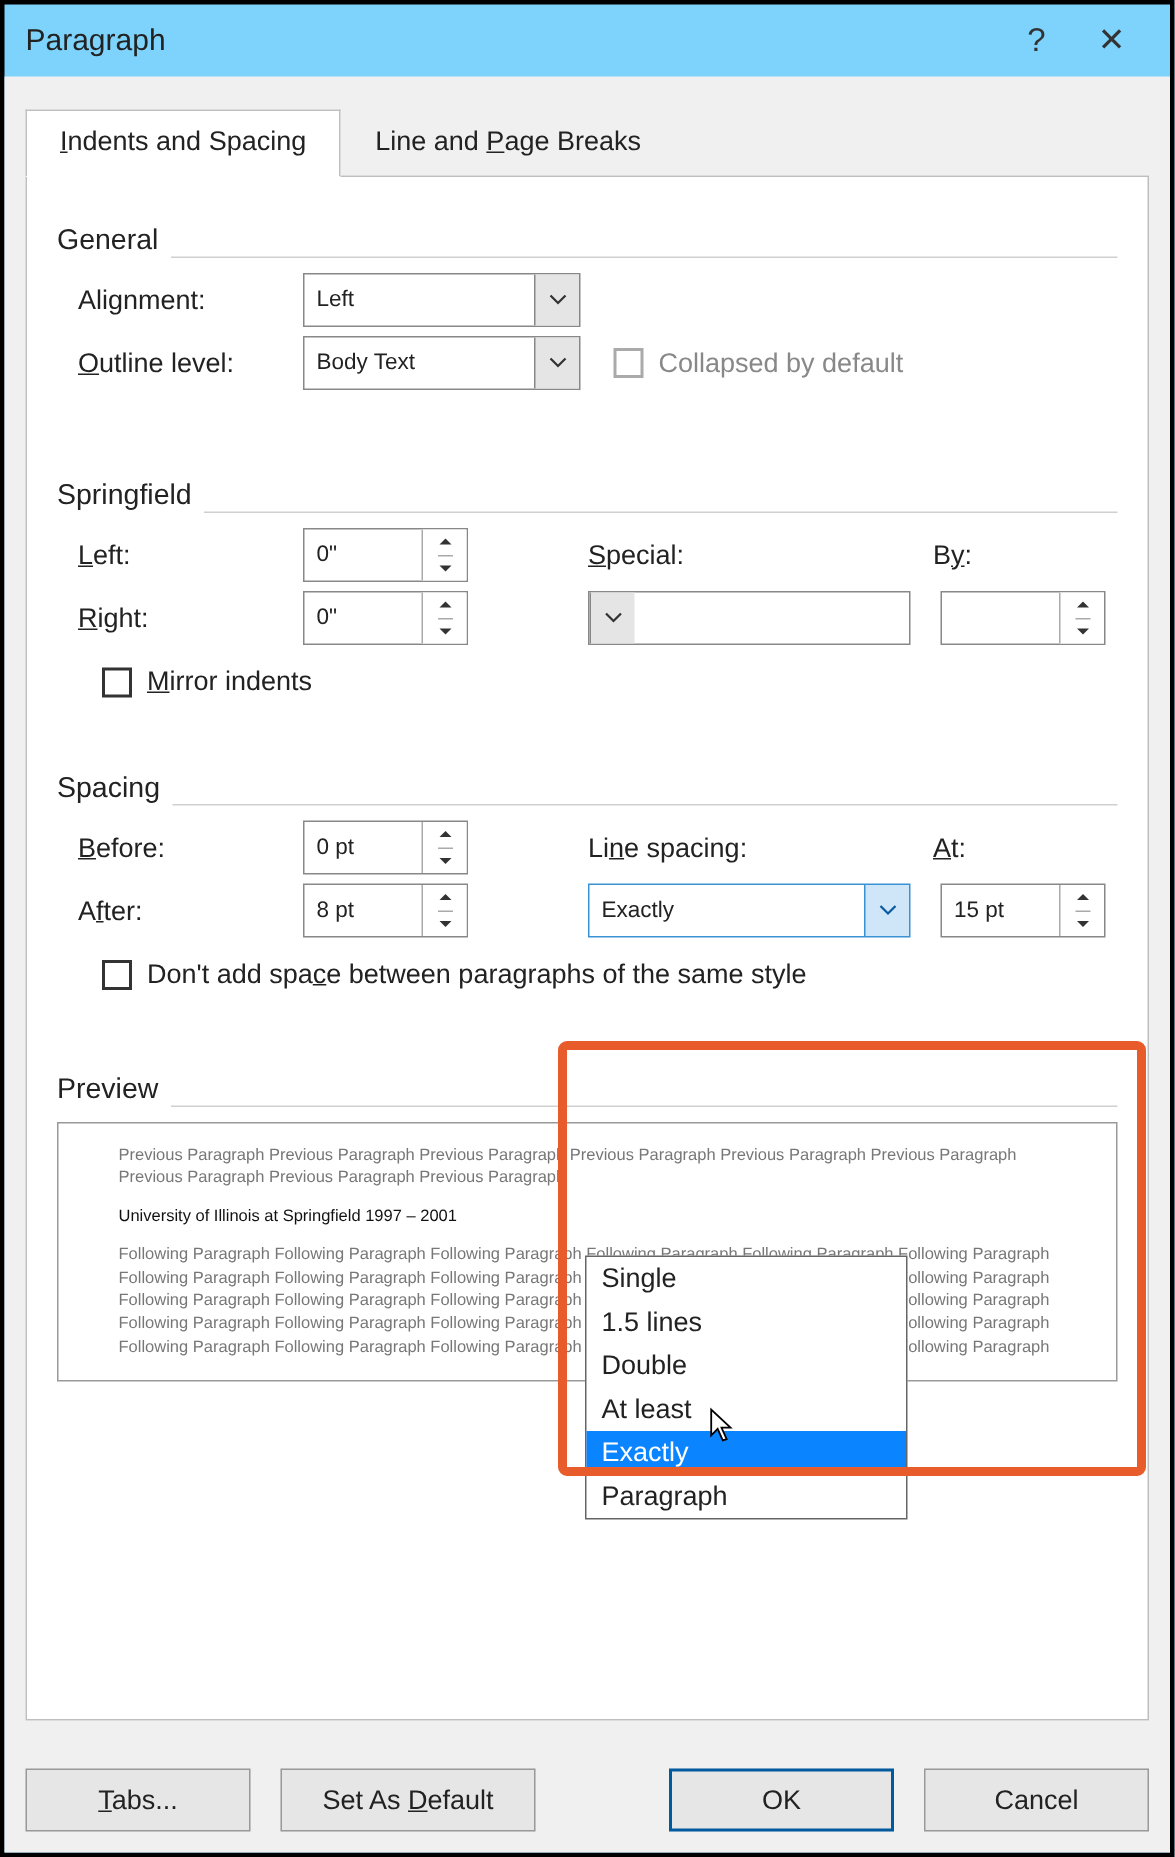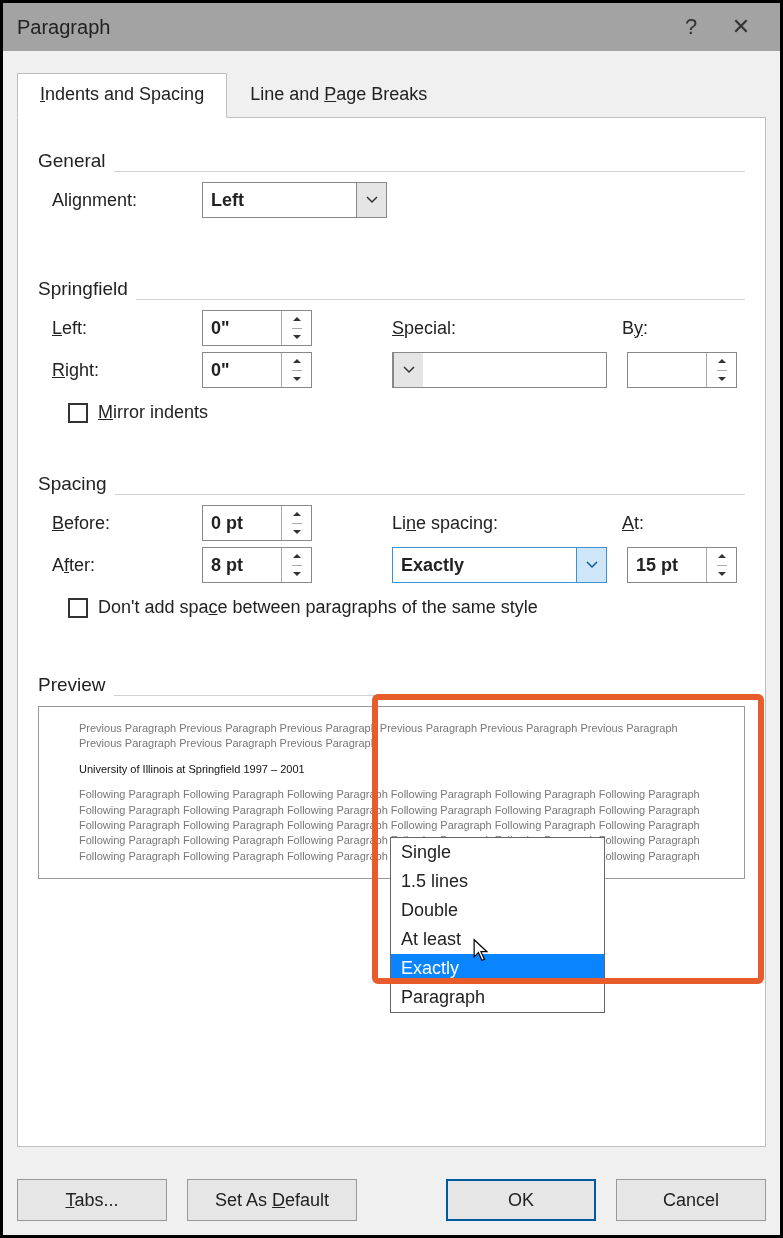--- a/index.html
+++ b/index.html
@@ -7,21 +7,21 @@
   body {
     font-family: "Segoe UI", Arial, sans-serif;
     font-size: 16px;
     background: #fff;
     color: #222;
   }
   .window {
     width: 783px;
     height: 1238px;
     border: 3px solid #000;
-    background: #a3a3a3;
+    background: #7dd3fc;
     position: relative;
   }
   .titlebar {
     display: flex;
     align-items: center;
     height: 48px;
     padding: 0 14px;
     font-size: 20px;
   }
   .titlebar .title { flex: 1; }
@@ -91,22 +91,21 @@
     display: flex;
     align-items: stretch;
     border: 1px solid #888;
     background: #fff;
     height: 36px;
   }
   .combo .val, .spinner .val, .txt .val {
     flex: 1;
     padding: 0 8px;
     line-height: 34px;
-    font-size: 18px;
-    font-weight: bold;
+    font-size: 15px;
   }
   .combo .btn, .spinner .btns {
     width: 30px;
     border-left: 1px solid #888;
     background: #e5e5e5;
     display: flex;
     align-items: center;
     justify-content: center;
   }
   .combo .btn svg { width: 12px; height: 8px; }
@@ -241,20 +240,36 @@
         <div class="lbl">Ali<span class="underline">g</span>nment:</div>
         <div class="combo" style="width:185px">
           <div class="val">Left</div>
           <div class="btn">
             <svg viewBox="0 0 12 8">
                 <path d="M1 1 L6 6 L11 1" fill="none" stroke="#333" stroke-width="1.5"></path>
               </svg>
           </div>
         </div>
       </div>
+      <div class="row">
+        <div class="lbl"><span class="underline">O</span>utline level:</div>
+        <div class="combo" style="width:185px">
+          <div class="val">Body Text</div>
+          <div class="btn">
+            <svg viewBox="0 0 12 8">
+                <path d="M1 1 L6 6 L11 1" fill="none" stroke="#333" stroke-width="1.5"></path>
+              </svg>
+          </div>
+        </div>
+        <div style="width:22px"></div>
+        <label class="chk disabled">
+          <span class="box"></span>
+          <span>Collapsed by default</span>
+        </label>
+      </div>
 
       <div class="section-head" style="margin-top:60px">
         <span>Springfield</span>
         <div class="rule"></div>
       </div>
       <div class="row">
         <div class="lbl"><span class="underline">L</span>eft:</div>
         <div class="spinner" style="width:110px">
           <div class="val">0"</div>
           <div class="btns">

